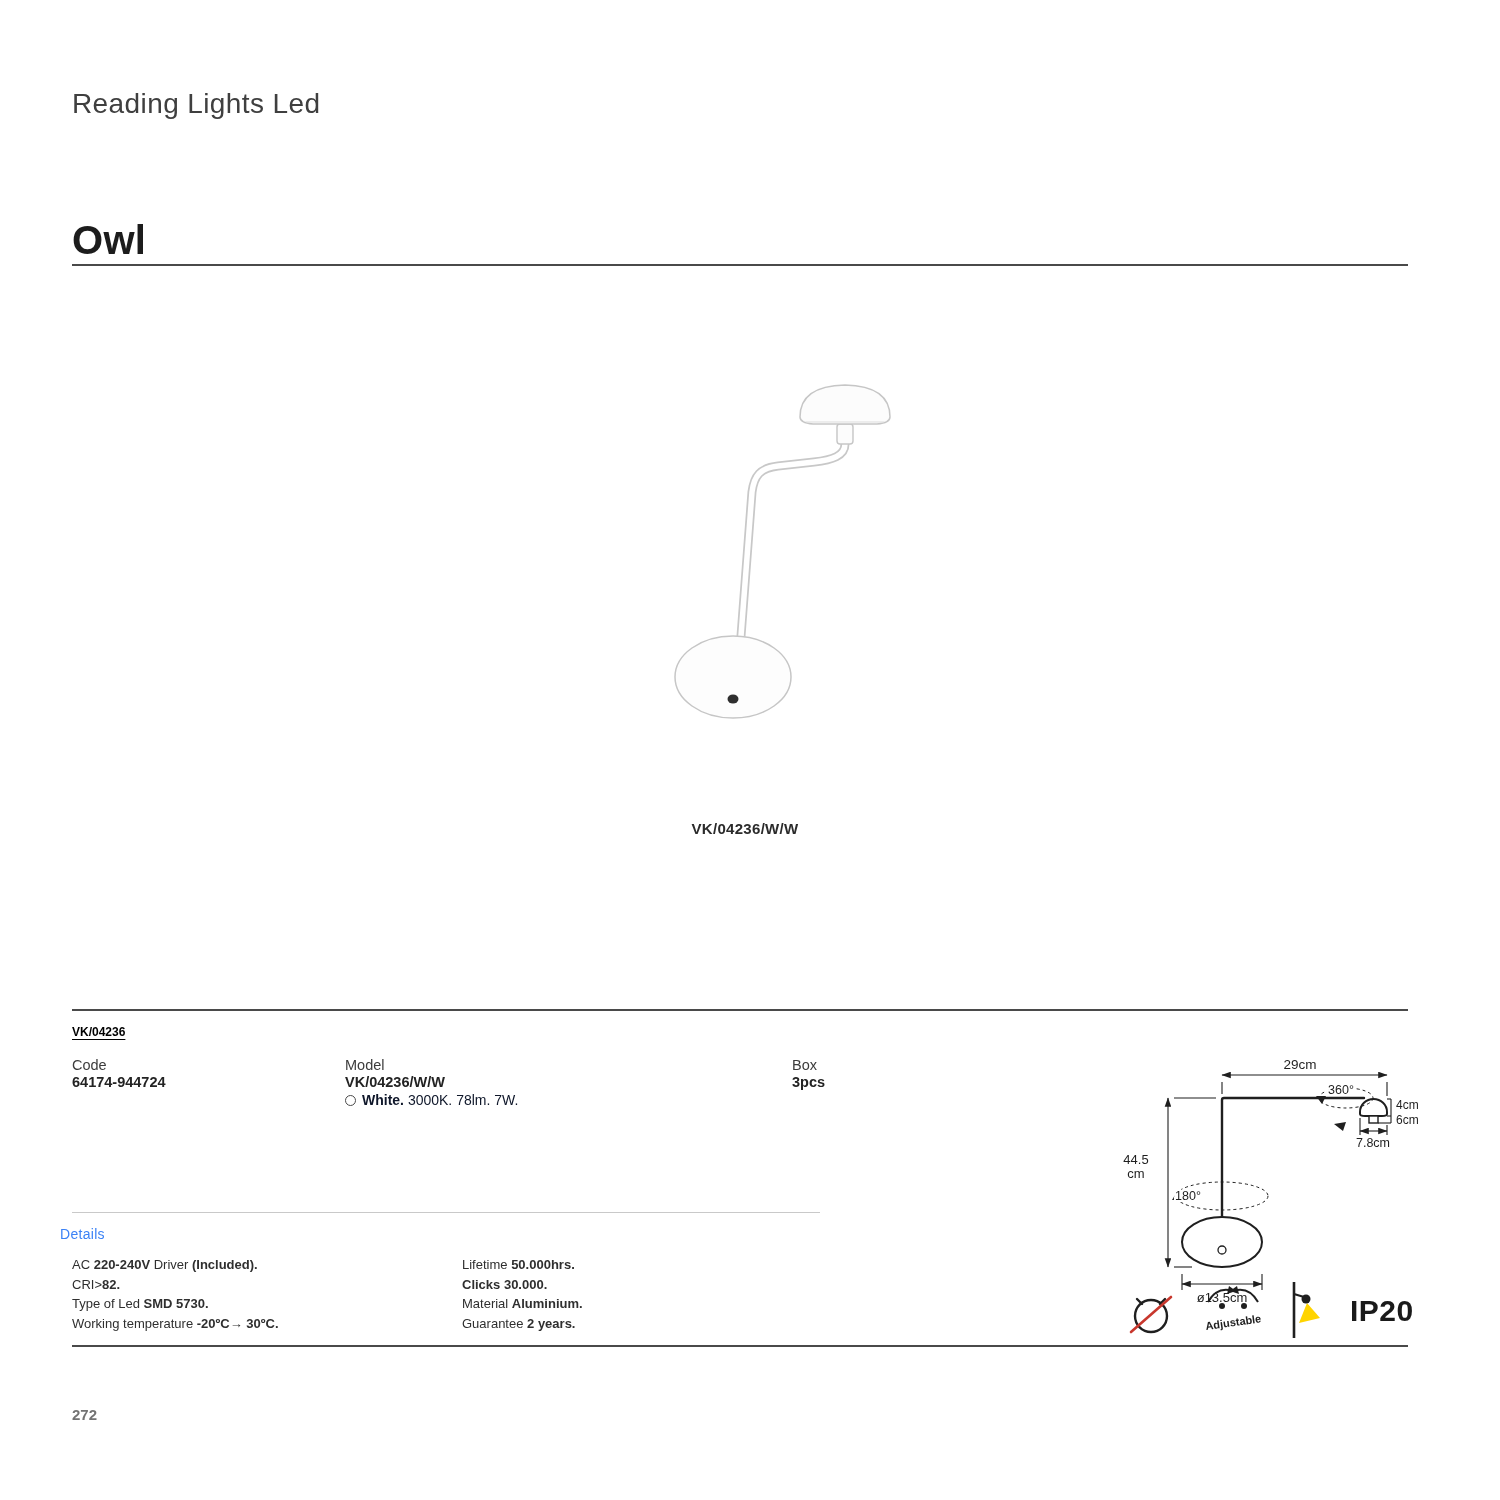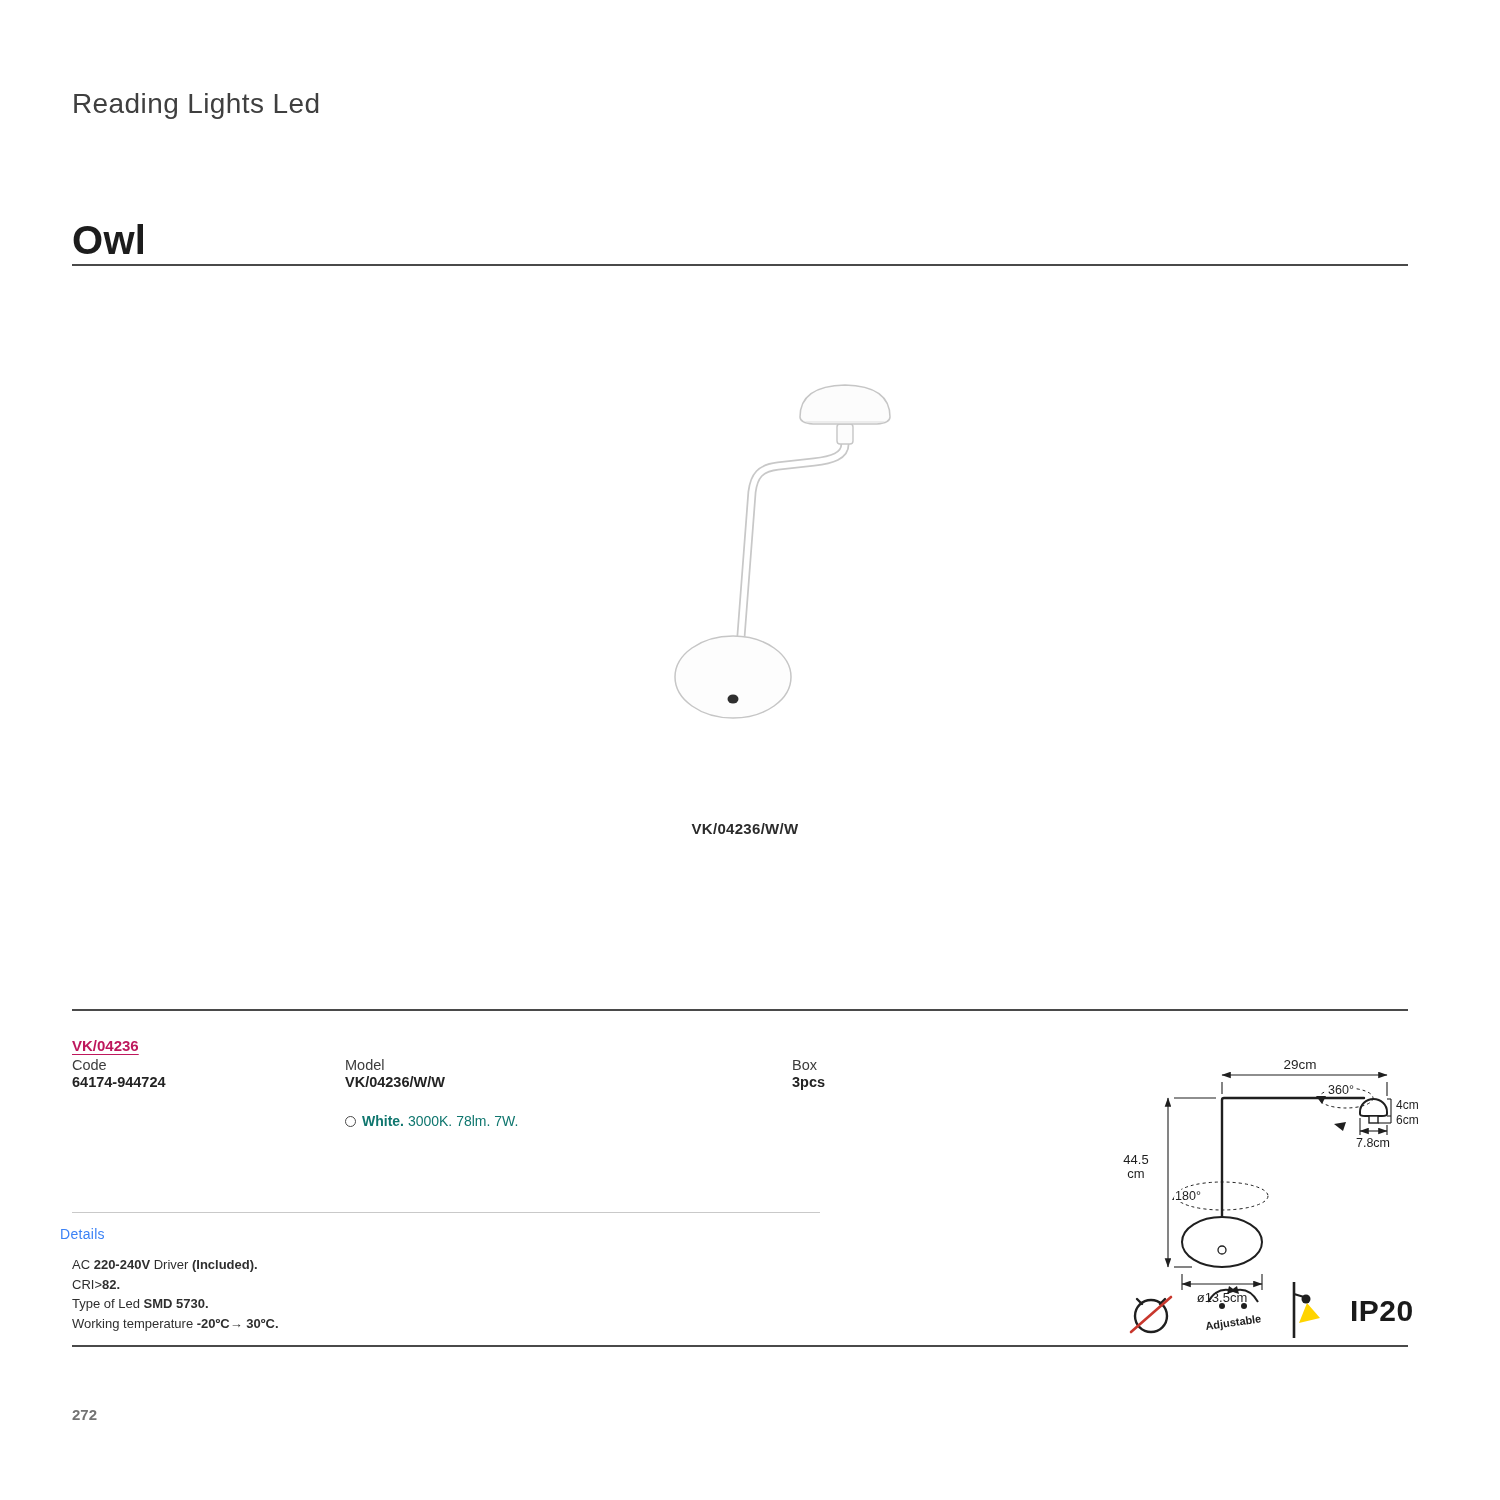--- a/index.html
+++ b/index.html
@@ -8,24 +8,24 @@
     position:relative; width:1448px; height:1500px; background:#ffffff;
     font-family:"Liberation Sans", sans-serif; color:#2e2e2e; overflow:hidden;
   }
   .rule { position:absolute; background:#4a4a4a; height:2px; }
   .category { position:absolute; left:72px; top:88px; font-size:28px; color:#3f3f3f; letter-spacing:.4px; }
   .product-title { position:absolute; left:72px; top:218px; font-size:40px; font-weight:700; color:#1c1c1c; letter-spacing:.3px; }
   .r-title { left:72px; top:264px; width:1336px; height:2px; }
   .lamp { position:absolute; left:600px; top:372px; width:300px; height:350px; }
   .caption { position:absolute; left:595px; top:820px; width:300px; text-align:center; font-size:15px; font-weight:700; color:#2b2b2b; letter-spacing:.3px; }
   .r-spec { left:72px; top:1009px; width:1336px; height:1.5px; }
-  .sku { position:absolute; left:72px; top:1025px; font-size:15px; font-weight:700; color:#be185d; text-decoration:underline; text-underline-offset:3px;margin-top:12px; }
+  .sku { position:absolute; left:72px; top:1025px; font-size:12px; font-weight:700; color:#000000; text-decoration:underline; text-underline-offset:3px; }
   .lbl { position:absolute; top:1057px; font-size:14.5px; color:#3c3c3c; }
   .val { position:absolute; top:1074px; font-size:14.5px; font-weight:700; color:#232323; }
-  .variant { position:absolute; left:345px; top:1092px; font-size:14px; color:#0f766e;margin-top:21px; }
+  .variant { position:absolute; left:345px; top:1092px; font-size:14px; color:#0f172a; }
   .swatch { display:inline-block; width:11px; height:11px; border:1.5px solid #4a4a4a; border-radius:50%; margin-right:6px; vertical-align:-1px; background:#fff; }
   .b { font-weight:700; }
   .r-details { left:72px; top:1212px; width:748px; height:1px; background:#c9c9c9; }
   .details-h { position:absolute; left:60px; top:1226px; font-size:14px; color:#3b82f6; letter-spacing:.3px; }
   .dcol { position:absolute; top:1255px; font-size:13px; line-height:19.5px; color:#2f2f2f; }
   .diagram { position:absolute; left:1060px; top:1046px; width:356px; height:264px; }
   .diagram svg, .icon svg { overflow:visible; }
   .icon { position:absolute; }
   .i-nodim { left:1124px; top:1286px; }
   .i-adj { left:1196px; top:1280px; }
@@ -74,20 +74,26 @@
   <div class="lbl" style="left:792px">Box</div>
   <div class="val" style="left:792px">3pcs</div>
 
   <div class="rule r-details"></div>
   <div class="details-h">Details</div>
   <div class="dcol" style="left:72px">
       <div class="detail-line"><span>AC </span><span class="b">220-240V</span><span> Driver </span><span class="b">(Included).</span></div>
       <div class="detail-line"><span>CRI&gt;</span><span class="b">82.</span></div>
       <div class="detail-line"><span>Type of Led </span><span class="b">SMD 5730.</span></div>
       <div class="detail-line"><span>Working temperature </span><span class="b">-20ºC→ 30ºC.</span></div>
+    </div>
+  <div class="dcol" style="left:462px">
+      <div class="detail-line"><span>Lifetime </span><span class="b">50.000hrs.</span></div>
+      <div class="detail-line"><span class="b">Clicks 30.000.</span></div>
+      <div class="detail-line"><span>Material </span><span class="b">Aluminium.</span></div>
+      <div class="detail-line"><span>Guarantee </span><span class="b">2 years.</span></div>
     </div>
 
   <div class="diagram">
     <svg viewBox="0 0 356 264" width="356" height="264">
       <defs>
         <marker id="mE" orient="auto" markerWidth="10" markerHeight="8" refX="8" refY="3">
           <path d="M0 0 L8.5 3 L0 6 Z" fill="#1f1f1f"></path>
         </marker>
         <marker id="mS" orient="auto" markerWidth="10" markerHeight="8" refX="0.5" refY="3">
           <path d="M8.5 0 L0 3 L8.5 6 Z" fill="#1f1f1f"></path>

